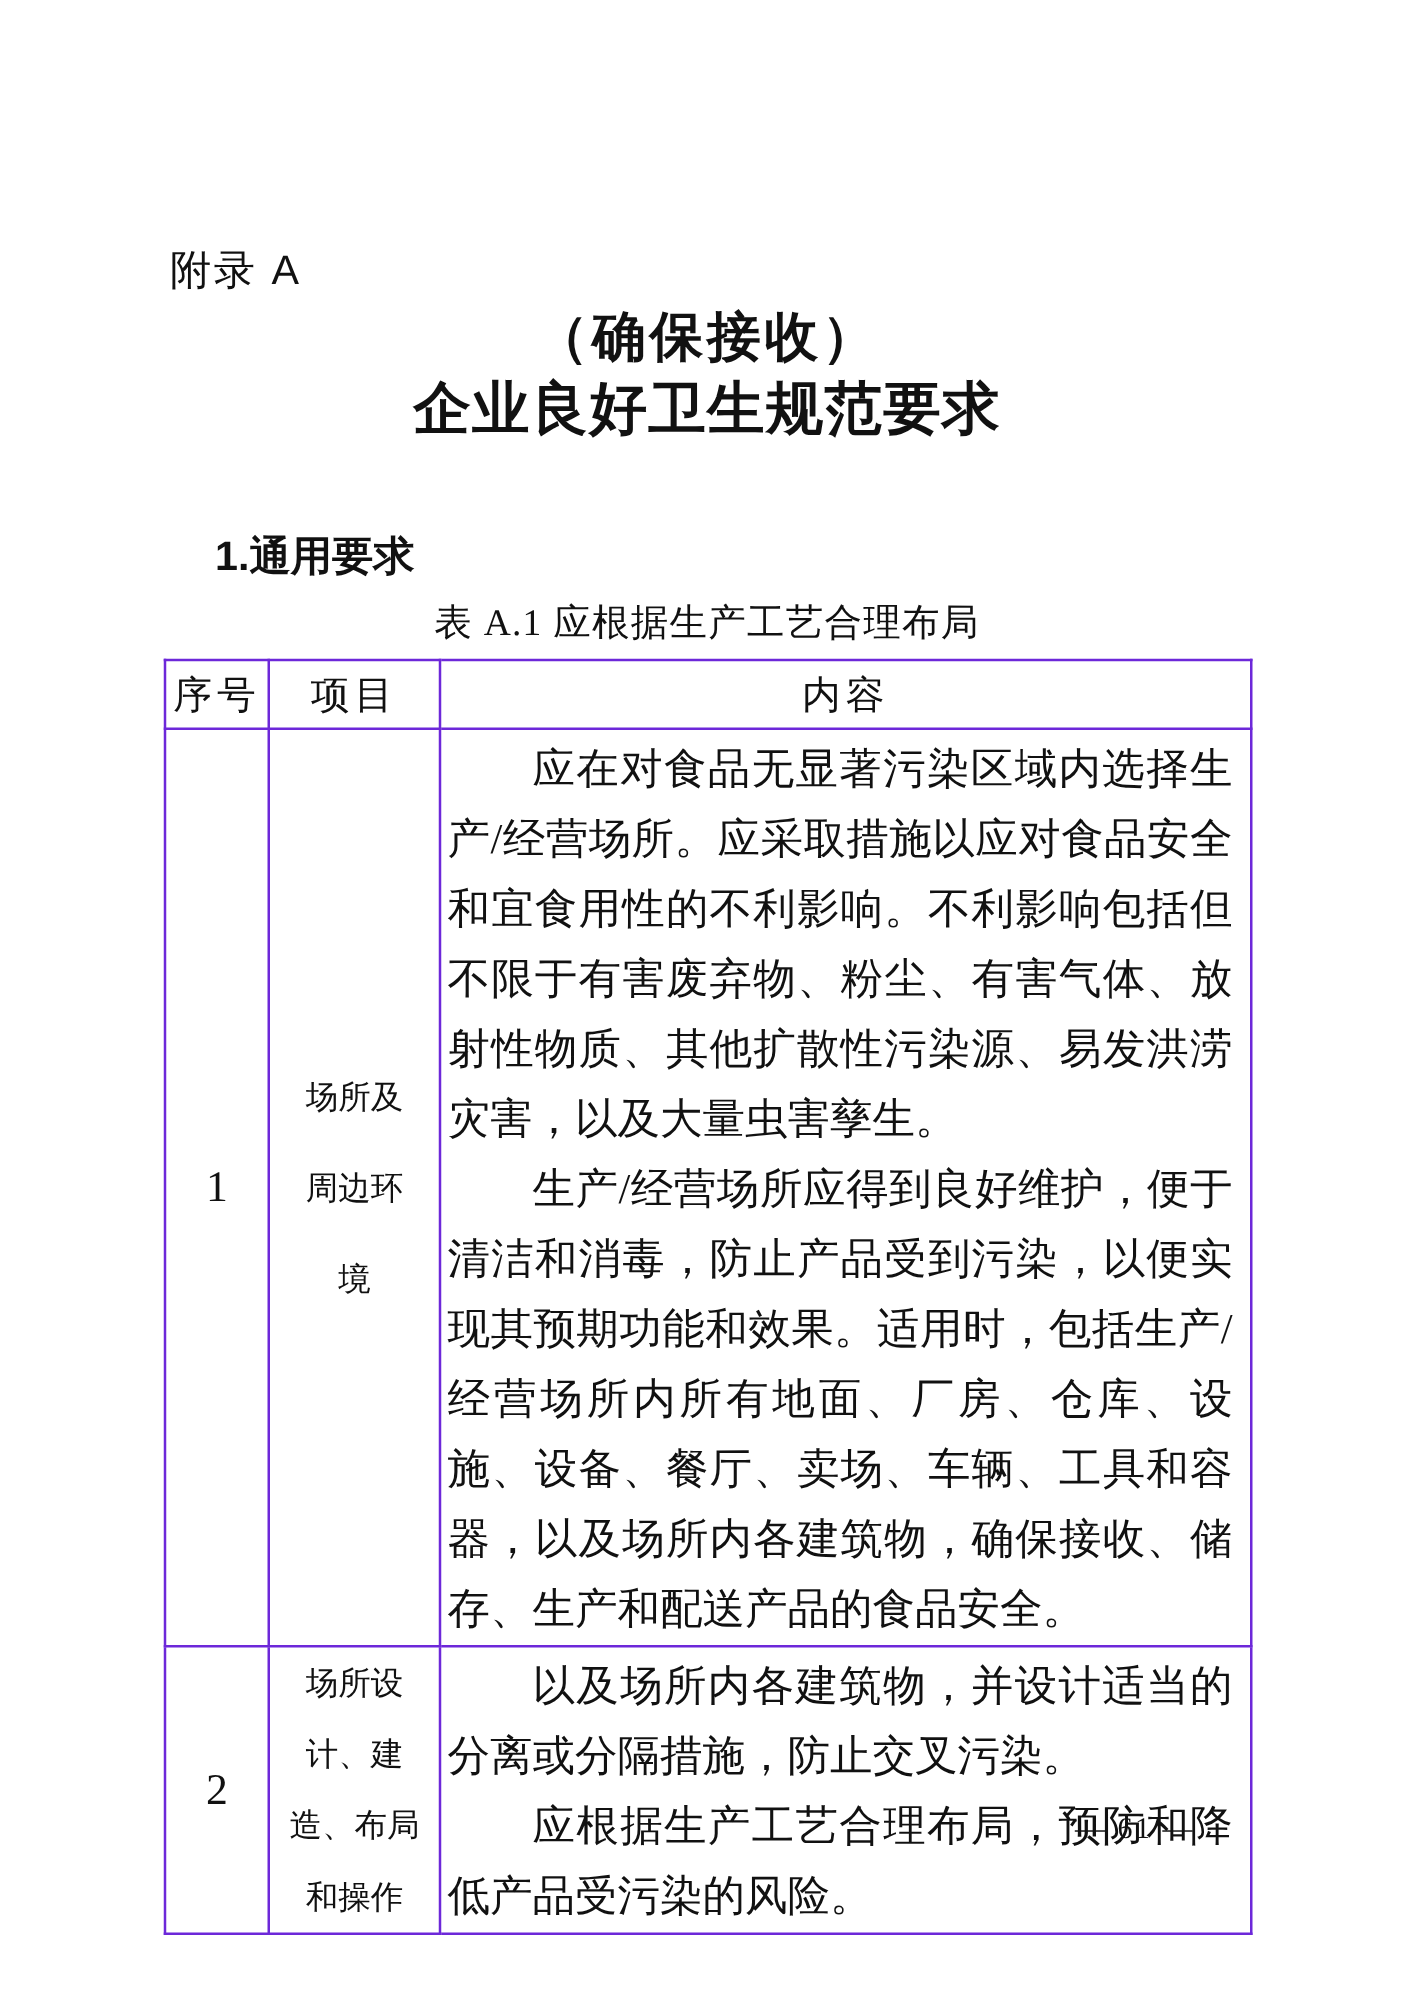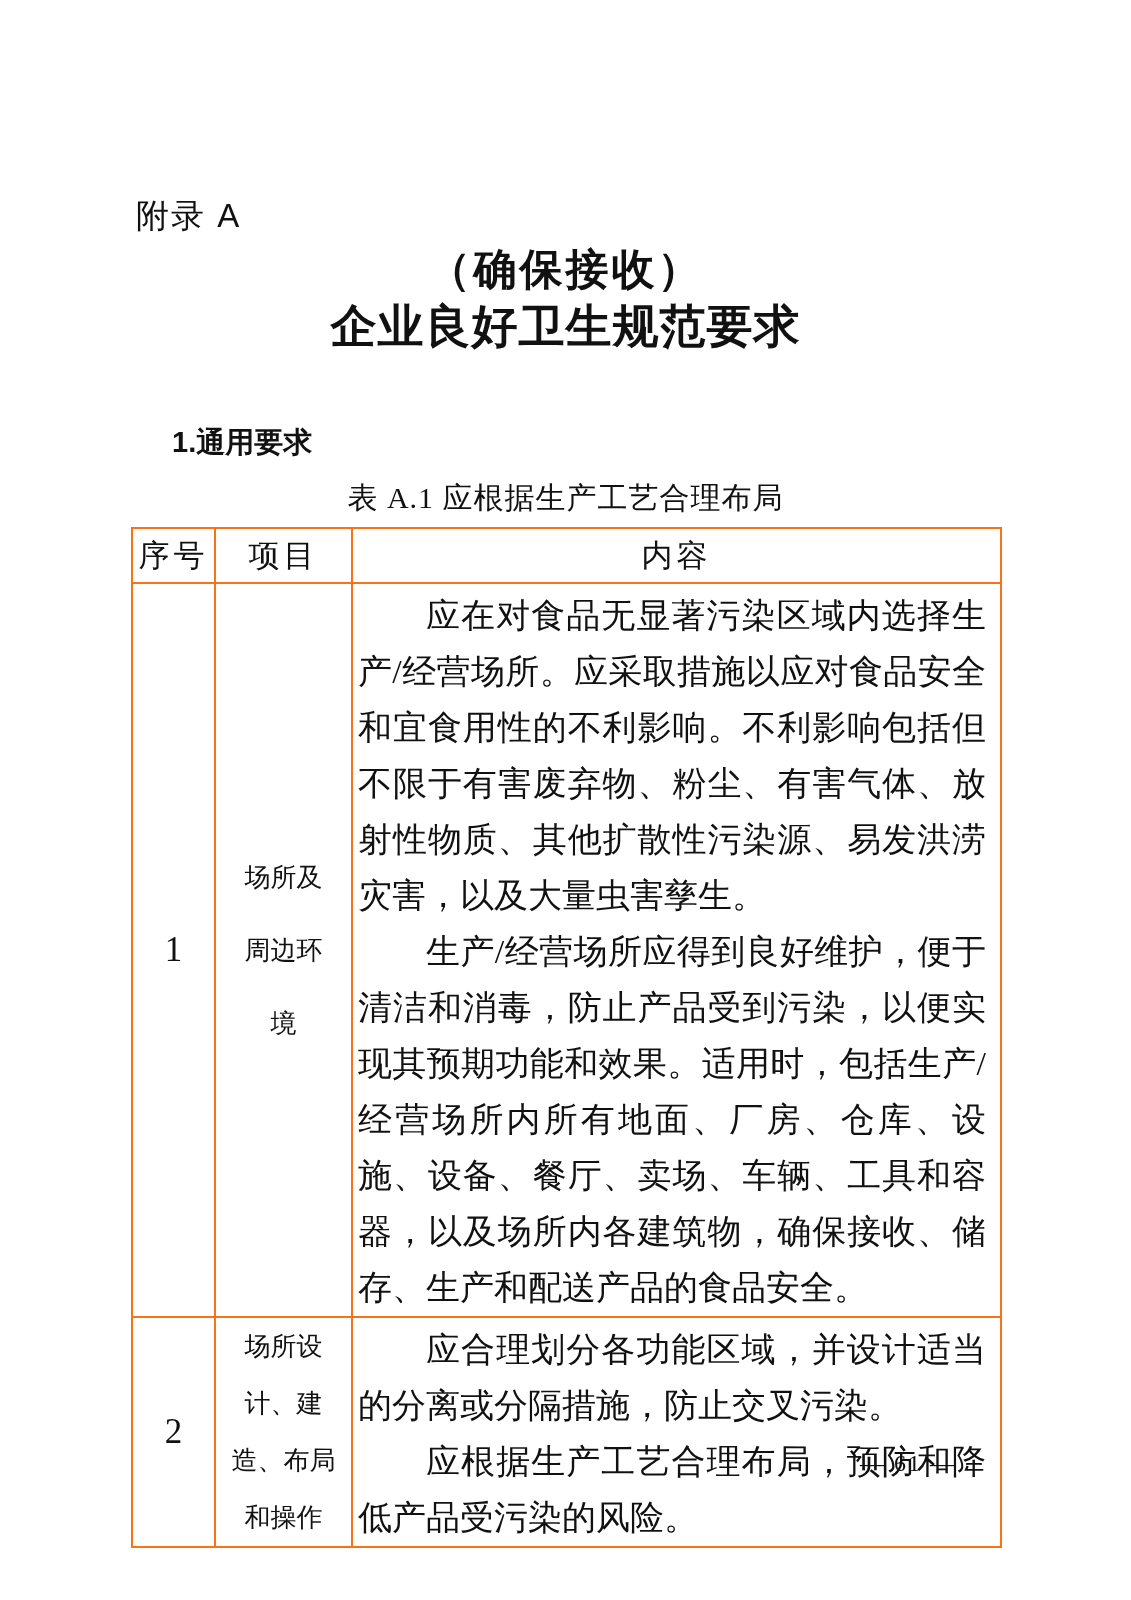--- a/index.html
+++ b/index.html
@@ -19,32 +19,32 @@
     position:absolute; left:0; top:241px; width:100%;
     text-align:center; font-size:43px; font-weight:bold; letter-spacing:3px;
   }
   .doc-title {
     position:absolute; left:0; top:296px; width:100%;
     text-align:center; font-size:46px; font-weight:bold; letter-spacing:1px;
   }
   .section-heading {
     position:absolute; left:172px; top:423px;
     font-family:"Liberation Sans", sans-serif;
-    font-size:29px; font-weight:600;
+    font-size:33px; font-weight:600;
   }
   .table-caption {
     position:absolute; left:0; top:478px; width:100%;
     text-align:center; font-size:30px; font-weight:500; letter-spacing:1px;
   }
   table.req {
     position:absolute; left:131px; top:527px;
     width:871px; border-collapse:collapse; table-layout:fixed;
     background:#fff;
   }
-  .req th, .req td { border:2px solid #f97316;margin-left:16px; }
+  .req th, .req td { border:2px solid #6d28d9;margin-left:16px; }
   .req col.c-no   { width:83px; }
   .req col.c-item { width:137px; }
   .req th {
     height:55px; font-size:31px; font-weight:normal;
     text-align:center; vertical-align:middle; letter-spacing:4px;
   }
   .req td.no-cell {
     text-align:center; vertical-align:middle; font-size:35px;
   }
   .req td.item-cell {
@@ -102,20 +102,20 @@
         <p>生产/经营场所应得到良好维护，便于清洁和消毒，防止产品受到污染，以便实现其预期功能和效果。适用时，包括生产/经营场所内所有地面、厂房、仓库、设施、设备、餐厅、卖场、车辆、工具和容器，以及场所内各建筑物，确保接收、储存、生产和配送产品的食品安全。</p>
       </td>
     </tr>
     <tr class="row-2">
       <td class="no-cell">2</td>
       <td class="item-cell">场所设
 计、建
 造、布局
 和操作</td>
       <td class="content-cell">
-        <p>应合理划分各功能区域，并设计适当的分离或分隔措施，防止交叉污染。</p>
+        <p>以及场所内各建筑物，并设计适当的分离或分隔措施，防止交叉污染。</p>
         <p>应根据生产工艺合理布局，预防和降低产品受污染的风险。</p>
       </td>
     </tr>
   </tbody>
 </table>
 
 <div class="page-number">— 61 —</div>
 
 </body></html>

